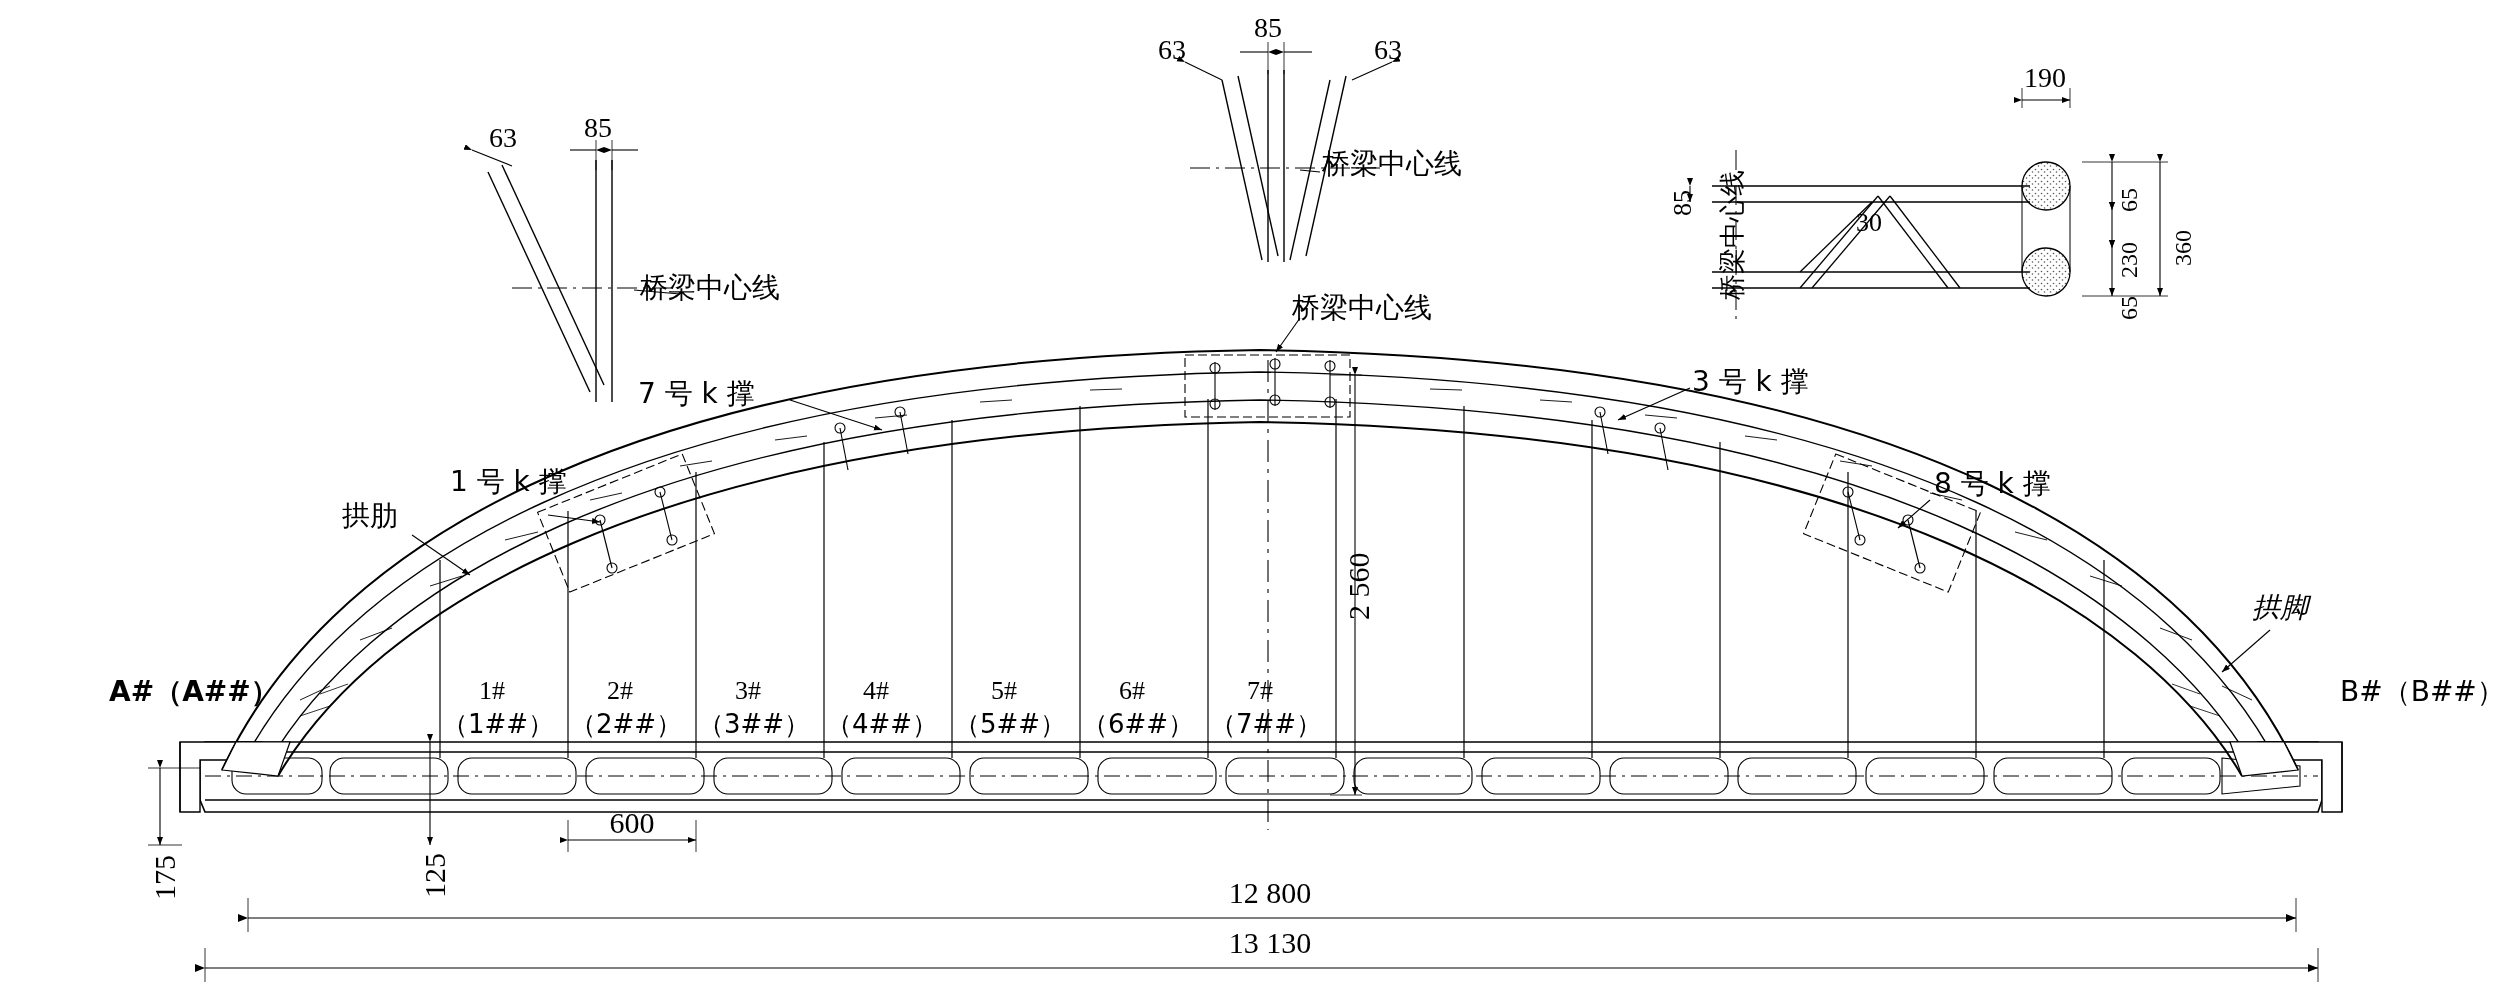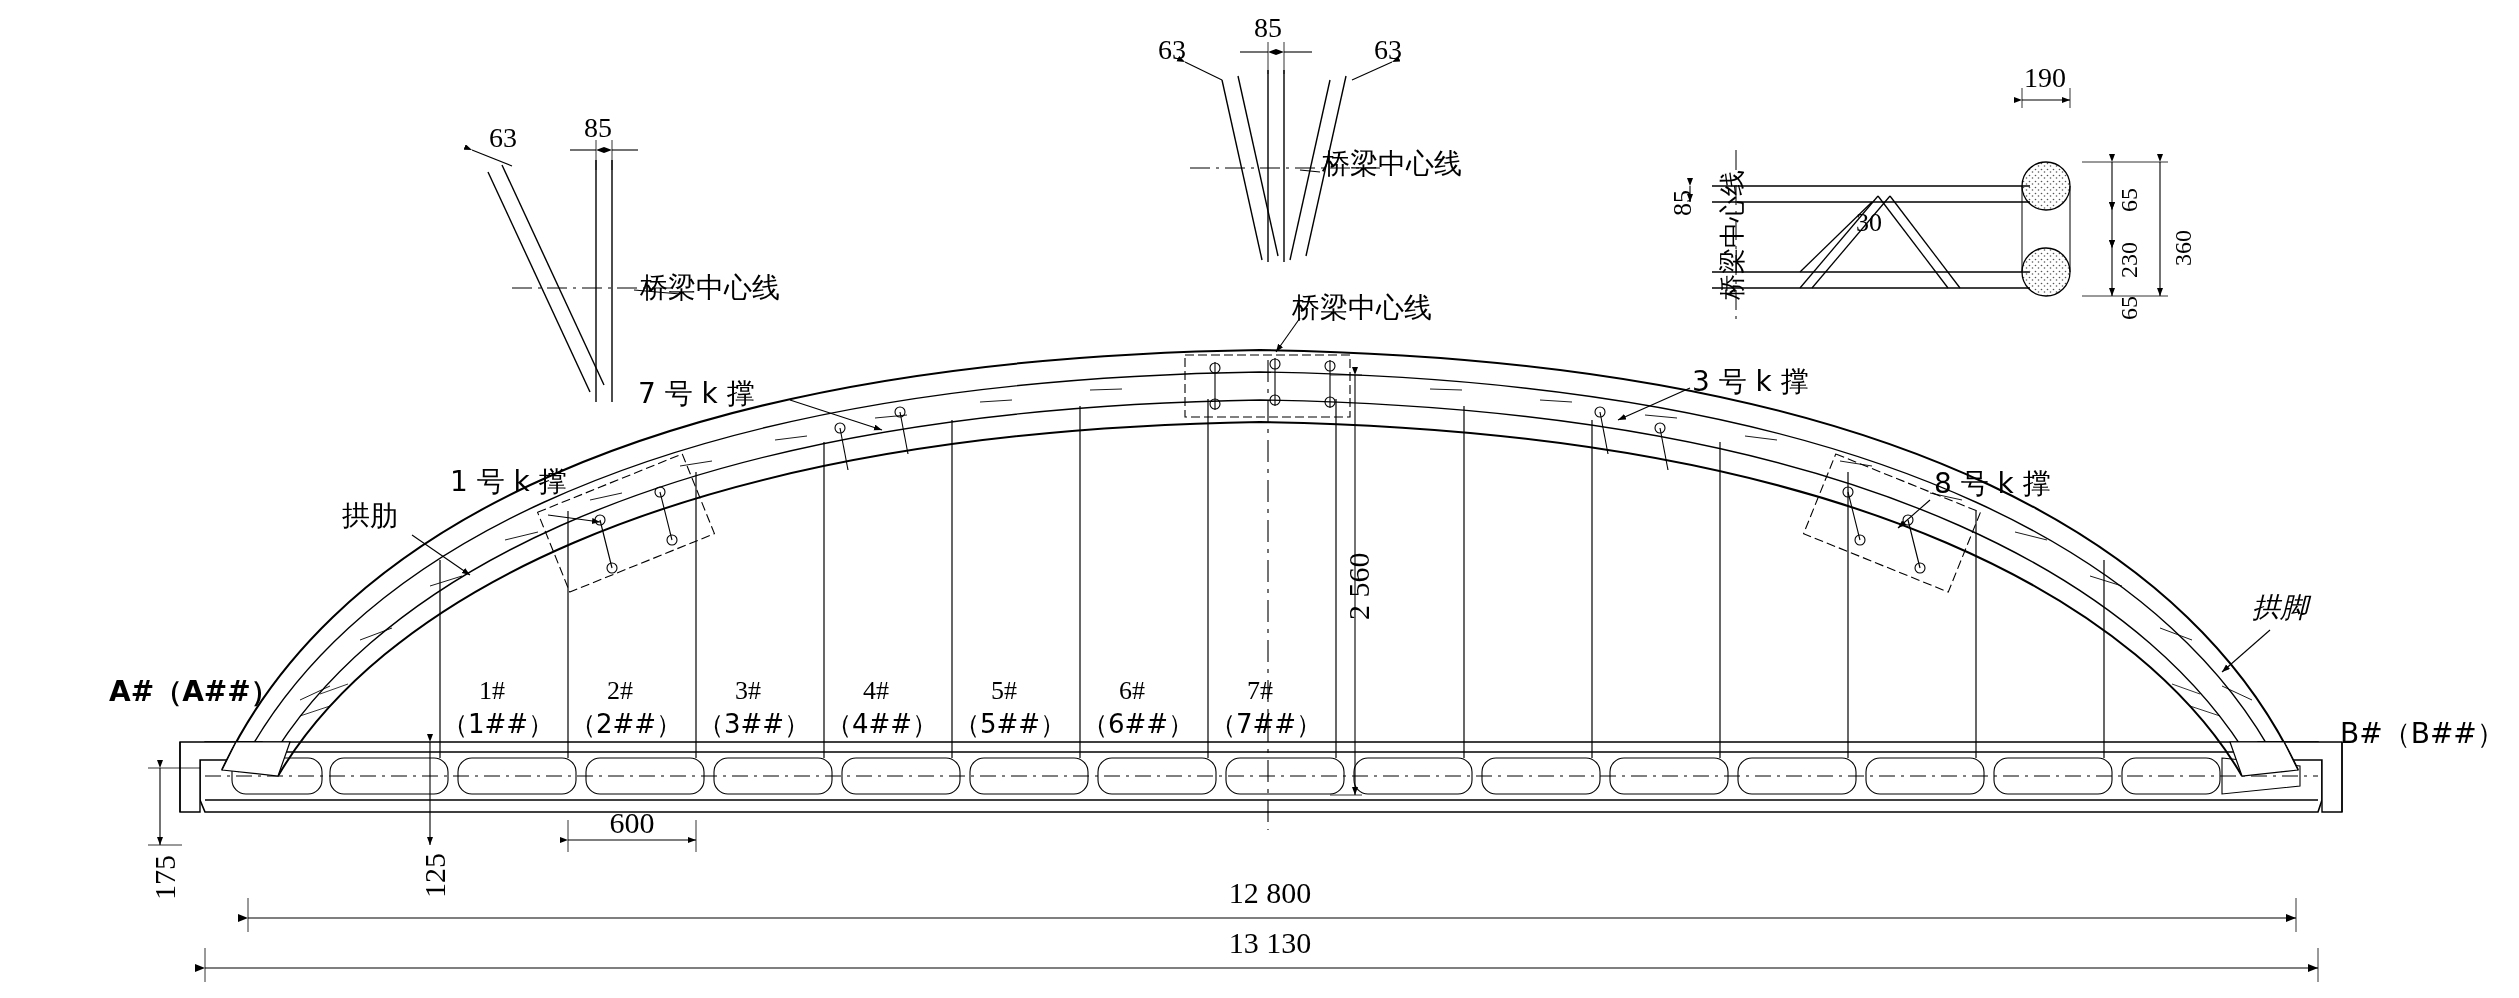--- a/index.html
+++ b/index.html
@@ -356,21 +356,21 @@
   <div class="lbl cn s28" style="left:1292px; top:292px;">桥梁中心线</div>
   <div class="lbl cn s28" style="left:638px; top:378px;">7 号 k 撑</div>
   <div class="lbl cn s28" style="left:450px; top:466px;">1 号 k 撑</div>
   <div class="lbl cn s28" style="left:1692px; top:350px;margin-top:16px;">3 号 k 撑</div>
   <div class="lbl cn s28" style="left:1934px; top:468px;">8 号 k 撑</div>
 
   <div class="lbl cn s28" style="left:342px; top:500px;">拱肋</div>
   <div class="lbl cn s28" style="left:2252px; top:592px;font-style:italic;">拱脚</div>
 
   <div class="lbl cn s28" style="left:109px; top:676px;font-weight:bold;">A#（A##）</div>
-  <div class="lbl cn s28" style="left:2340px; top:676px;margin-top:42px;">B#（B##）</div>
+  <div class="lbl cn s28" style="left:2340px; top:676px;">B#（B##）</div>
 
   <div class="lbl num s26 ctr" style="left:452px; top:676px; width:80px;">1#</div>
   <div class="lbl cn s26 ctr" style="left:442px; top:710px; width:100px;">（1##）</div>
 
   <div class="lbl num s26 ctr" style="left:580px; top:676px; width:80px;">2#</div>
   <div class="lbl cn s26 ctr" style="left:570px; top:710px; width:100px;">（2##）</div>
 
   <div class="lbl num s26 ctr" style="left:708px; top:676px; width:80px;">3#</div>
   <div class="lbl cn s26 ctr" style="left:698px; top:710px; width:100px;">（3##）</div>
 

